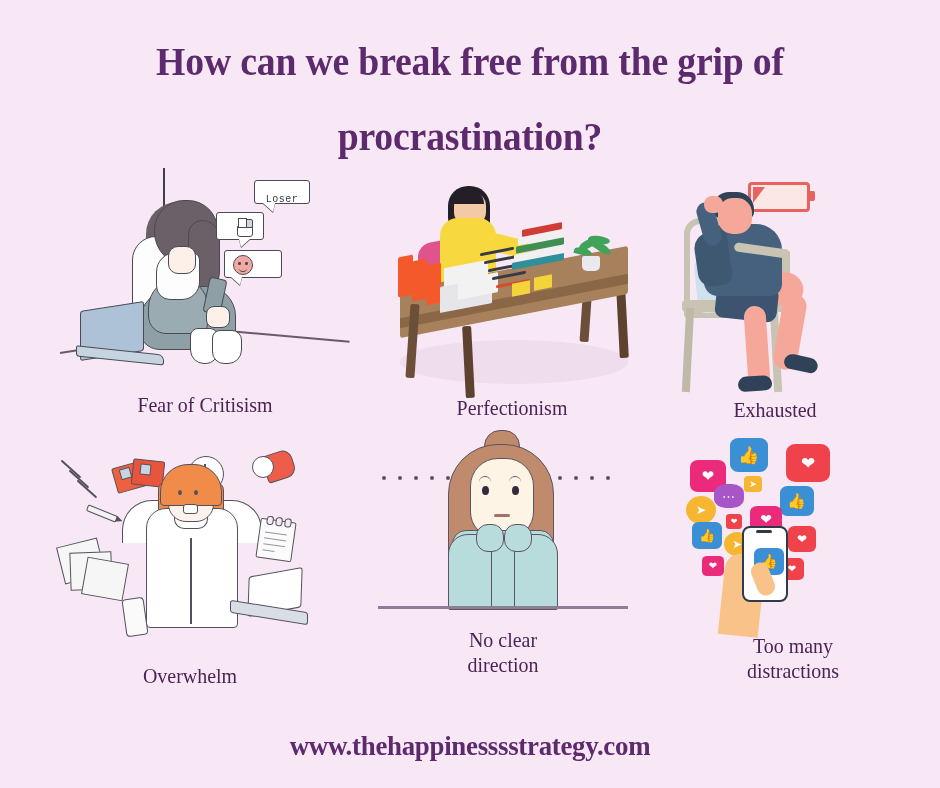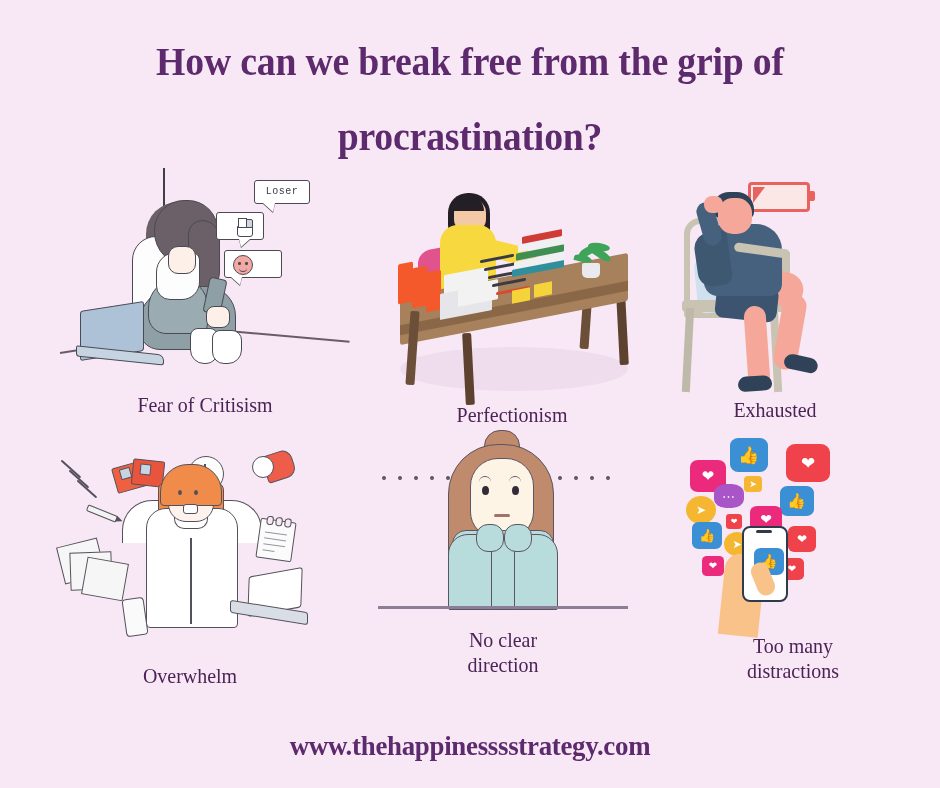--- a/index.html
+++ b/index.html
@@ -34,21 +34,21 @@
   .art{position:relative;width:100%;}
   .caption{
     text-align:center;color:#4b2356;
     font-family:"Liberation Serif",serif;
     font-size:21px;line-height:1.18;
     transform:scaleX(0.95);
   }
 
   
   #card-fear         {left:60px;  top:0;   width:290px;}
-  #card-perfection   {left:382px; top:17px;width:260px;}
+  #card-perfection   {left:382px; top:10px;width:260px;}
   #card-exhausted    {left:660px; top:8px; width:230px;}
   #card-overwhelm    {left:40px;  top:278px;width:300px;}
   #card-nodirection  {left:378px; top:262px;width:250px;}
   #card-distractions {left:668px; top:268px;width:250px;}
 
   
   .fear-art{height:225px;}
   .wall-line{position:absolute;background:#4a4a55;}
   .f-wallv{left:103px;top:0;width:2px;height:80px;background:#3f3f4a;}
   .f-floor-l{left:0;top:184px;width:82px;height:1.6px;background:#6b5a68;transform:rotate(-9deg);transform-origin:left center;}
@@ -66,21 +66,21 @@
   .f-sock1{position:absolute;left:130px;top:160px;width:26px;height:34px;background:#fff;border:1.5px solid #4a4a55;border-radius:8px 8px 12px 14px;}
   .f-sock2{position:absolute;left:152px;top:162px;width:28px;height:32px;background:#fff;border:1.5px solid #4a4a55;border-radius:8px 10px 14px 12px;}
   .f-phone{position:absolute;left:146px;top:110px;width:16px;height:34px;background:#8ea0a6;border:1.5px solid #4a4a55;border-radius:4px;transform:rotate(12deg);}
   .f-phonehand{position:absolute;left:146px;top:138px;width:22px;height:20px;background:#fdf0e8;border:1.5px solid #4a4a55;border-radius:8px;}
 
   .f-laptop-screen{position:absolute;left:20px;top:138px;width:62px;height:48px;background:#adc2d6;border:1.8px solid #4a4a55;border-radius:3px;transform:skewY(-9deg);}
   .f-laptop-base{position:absolute;left:16px;top:182px;width:86px;height:9px;background:#c6d3e0;border:1.8px solid #4a4a55;border-radius:2px 6px 3px 3px;transform:skewY(6deg);}
 
   .bubble{position:absolute;background:#fff;border:1.6px solid #4a4a55;border-radius:3px;}
   .f-b-loser{left:194px;top:12px;width:54px;height:22px;}
-  .f-b-loser span{display:block;text-align:center;font-family:"Liberation Mono",monospace;font-size:10px;color:#3c3c46;line-height:21px;letter-spacing:0.5px;}
+  .f-b-loser span{display:block;text-align:center;font-family:"Liberation Mono",monospace;font-size:10px;color:#3c3c46;line-height:21px;letter-spacing:0.5px;margin-top:8px;}
   .f-b-loser:after{content:"";position:absolute;left:8px;bottom:-9px;width:0;height:0;border-left:10px solid transparent;border-right:2px solid transparent;border-top:9px solid #fff;filter:drop-shadow(0 1px 0 #4a4a55);}
   .f-b-thumb{left:156px;top:44px;width:46px;height:26px;}
   .f-b-thumb:after{content:"";position:absolute;left:22px;bottom:-8px;width:0;height:0;border-left:2px solid transparent;border-right:9px solid transparent;border-top:8px solid #fff;filter:drop-shadow(0 1px 0 #4a4a55);}
   .f-b-emoji{left:164px;top:82px;width:56px;height:26px;}
   .f-b-emoji:after{content:"";position:absolute;left:6px;bottom:-8px;width:0;height:0;border-left:9px solid transparent;border-right:2px solid transparent;border-top:8px solid #fff;filter:drop-shadow(0 1px 0 #4a4a55);}
   .thumbdown{position:absolute;left:20px;top:4px;width:18px;height:18px;}
   .thumbdown:before{content:"";position:absolute;left:0;top:9px;width:14px;height:9px;background:#fff;border:1.4px solid #4a4a55;border-radius:0 0 3px 3px;}
   .thumbdown:after{content:"";position:absolute;left:1px;top:1px;width:7px;height:8px;background:#fff;border:1.4px solid #4a4a55;}
   .thumb-grip{position:absolute;left:2px;top:2px;width:12px;height:7px;background:#cfd7e0;border:1.4px solid #4a4a55;border-radius:2px;}
   .sadface{position:absolute;left:8px;top:4px;width:18px;height:18px;border-radius:50%;background:#f2a9a3;border:1.4px solid #4a4a55;}

